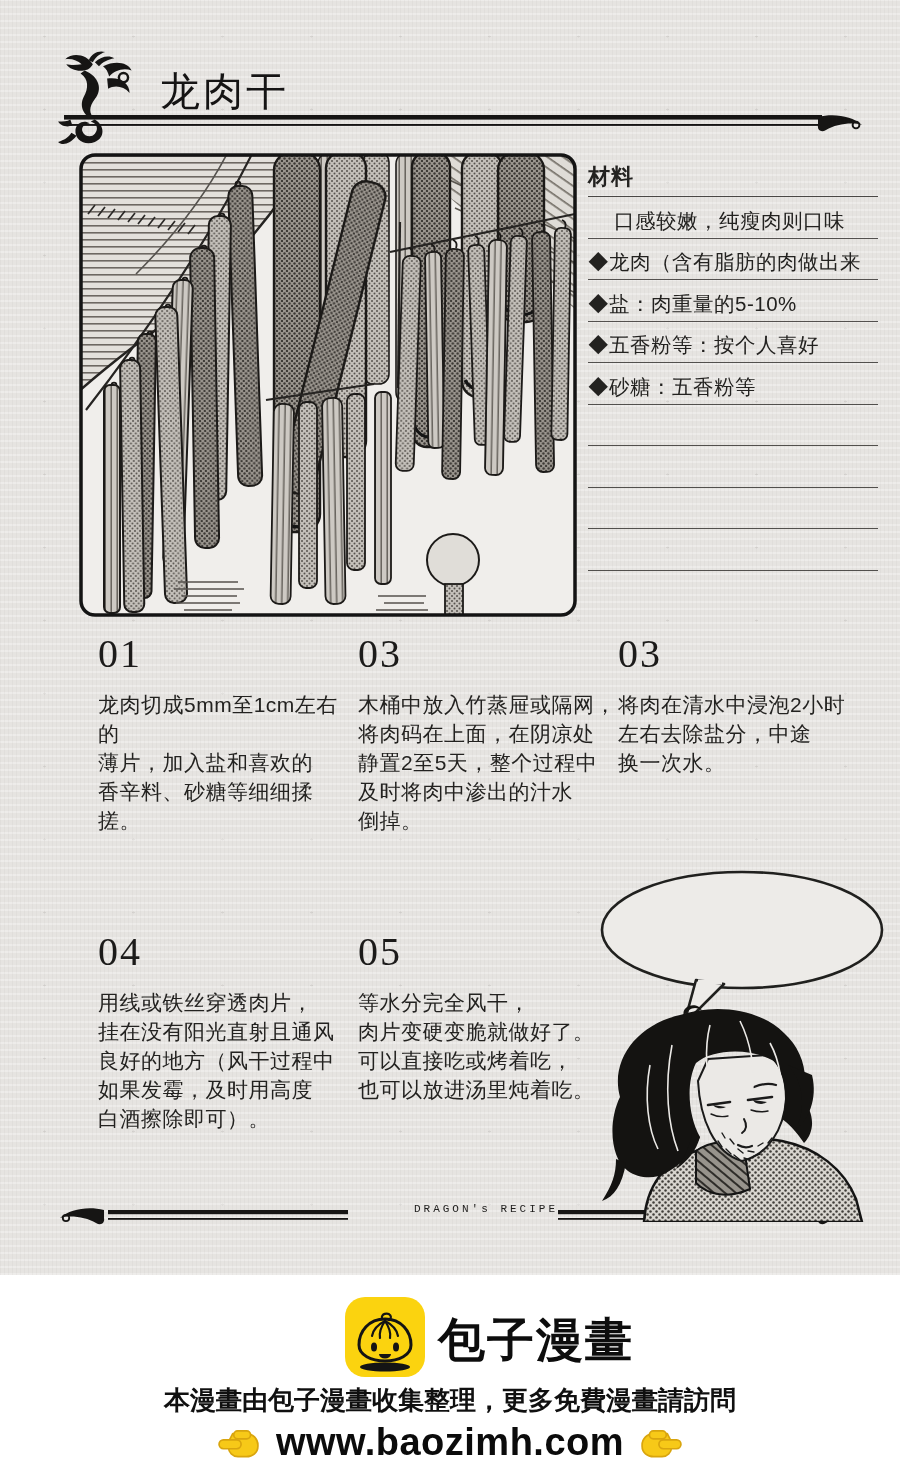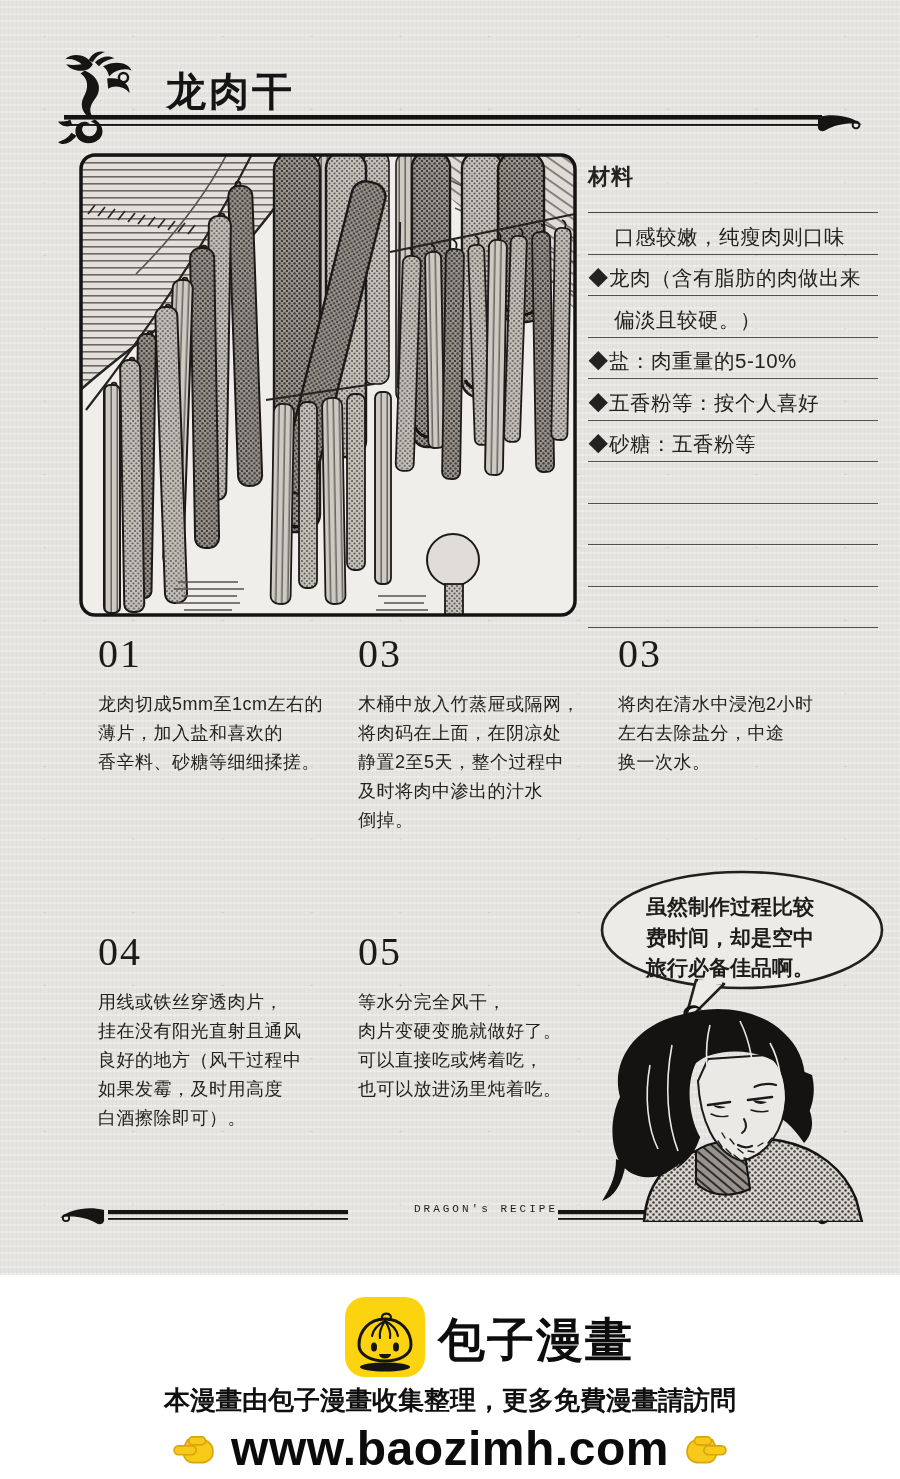--- a/index.html
+++ b/index.html
@@ -9,53 +9,53 @@
 
   
   .paper{position:absolute;left:0;top:0;width:900px;height:1275px;
     background-color:#e6e4e1;
     background-image:
       repeating-linear-gradient(90deg, rgba(120,115,108,.05) 0 1px, transparent 1px 4px),
       repeating-linear-gradient(0deg, rgba(255,255,255,.30) 0 2px, transparent 2px 7px),
       radial-gradient(rgba(60,58,55,.10) 1px, transparent 1.4px);
     background-size:auto,auto,89px 73px;}
 
-  .page-title{left:166px;top:64px;font-family:"Liberation Serif",serif;font-weight:bold;
+  .page-title{left:160px;top:64px;font-family:"Liberation Serif",serif;font-weight:normal;
     font-size:40px;letter-spacing:3px;color:#151414;}
 
   
   .materials{left:588px;top:156px;width:290px;}
-  .mat-heading{height:36px;display:flex;align-items:flex-end;padding-bottom:20px;
+  .mat-heading{height:36px;display:flex;align-items:flex-end;padding-bottom:4px;
     font-size:22px;font-weight:bold;color:#232220;letter-spacing:1px;
     border-bottom:1.7px solid rgba(45,43,40,.85);}
   .mat-row{height:41.5px;box-sizing:border-box;display:flex;align-items:flex-end;
     padding-bottom:3px;border-bottom:1.6px solid rgba(45,43,40,.8);
     font-size:20.5px;font-weight:500;color:#232220;letter-spacing:.5px;white-space:nowrap;}
   .mat-row.indent{padding-left:26px;}
   .materials ul{list-style:none;margin:0;padding:0;}
 
   
   .step{color:#232220;}
   .step-num{font-family:"Liberation Serif",serif;font-size:40px;color:#1c1b1a;letter-spacing:2px;line-height:1;}
-  .step-text{margin-top:16px;font-size:18px;line-height:29px;letter-spacing:.5px;white-space:pre-line;font-weight:500;}
+  .step-text{margin-top:16px;font-size:21px;line-height:29px;letter-spacing:.5px;white-space:pre-line;font-weight:500;}
 
   
   .bubble-text{left:646px;top:892px;width:215px;font-size:21px;line-height:30.5px;
     font-weight:600;color:#1d1c1b;white-space:pre-line;}
 
   
   .footer-label{left:348px;top:1203px;width:210px;text-align:right;
     font-family:Liberation Mono, monospace;font-size:11px;letter-spacing:3px;color:#1e1d1c;}
 
   
   .branding{position:absolute;left:0;top:1275px;width:900px;height:204px;background:#ffffff;}
   .brand-name{left:438px;top:34px;font-size:47px;font-weight:bold;color:#0d0d0d;letter-spacing:2px;}
   .brand-notice{left:0;top:108px;width:900px;text-align:center;font-size:26px;font-weight:bold;color:#101010;}
   .brand-url-row{left:0;top:146px;width:900px;display:flex;justify-content:center;align-items:center;gap:16px;}
-  .brand-url{font-size:48px;font-weight:bold;color:#0b0b0b;letter-spacing:.5px;}
+  .brand-url{font-size:38px;font-weight:bold;color:#0b0b0b;letter-spacing:.5px;}
   .flip{transform:scaleX(-1);}
 </style>
 </head>
 <body>
 
 <div class="page">
   <div class="paper">
 
     <svg class="abs" style="left:58px;top:50px" width="86" height="96" viewBox="0 0 84 94">
       <g fill="#161514">
@@ -190,21 +190,20 @@
         <path d="M100,430 h60 M96,437 h70 M104,444 h55 M98,451 h64 M106,458 h48 M300,444 h48 M306,451 h40 M298,458 h52" stroke="#55524e" stroke-width="1.5"></path>
       </g>
       <rect x="3" y="3" width="494" height="460" rx="14" fill="none" stroke="#141414" stroke-width="3.5"></rect>
     </svg>
 
     <div class="abs materials">
       <div class="mat-heading">材料</div>
       <ul>
         <li class="mat-row indent">口感较嫩，纯瘦肉则口味</li>
         <li class="mat-row">◆龙肉（含有脂肪的肉做出来</li>
-        <li class="mat-row indent">偏淡且较硬。）</li>
         <li class="mat-row">◆盐：肉重量的5-10%</li>
         <li class="mat-row">◆五香粉等：按个人喜好</li>
         <li class="mat-row">◆砂糖：五香粉等</li>
         <li class="mat-row"></li>
         <li class="mat-row"></li>
         <li class="mat-row"></li>
         <li class="mat-row"></li>
       </ul>
     </div>
 
@@ -243,23 +242,20 @@
 肉片变硬变脆就做好了。
 可以直接吃或烤着吃，
 也可以放进汤里炖着吃。</div>
     </div>
 
     <svg class="abs" style="left:596px;top:868px" width="292" height="170" viewBox="0 0 292 170">
       <ellipse cx="146" cy="62" rx="140" ry="58" fill="#edebe8" stroke="#20201e" stroke-width="2.6"></ellipse>
       <path d="M100,112 L88,156 L128,116 Z" fill="#edebe8" stroke="#20201e" stroke-width="2.6" stroke-linejoin="round"></path>
       <path d="M102,114 L126,114" stroke="#edebe8" stroke-width="5"></path>
     </svg>
-    <div class="abs bubble-text">虽然制作过程比较
-费时间，却是空中
-旅行必备佳品啊。</div>
 
     <svg class="abs" style="left:58px;top:1202px" width="814" height="26" viewBox="0 0 814 26">
       <g transform="translate(48,11) scale(-1,1)">
         <path d="M2,-3 C18,-7 36,-4 46,5 C36,2 20,4 10,10 C5,13 1,10 2,5 Z" fill="#161514"></path>
         <circle cx="40" cy="5" r="3.2" fill="none" stroke="#161514" stroke-width="1.8"></circle>
       </g>
       <rect x="50" y="8" width="240" height="4.2" fill="#161514"></rect>
       <rect x="50" y="16" width="240" height="1.8" fill="#161514"></rect>
       <rect x="500" y="8" width="256" height="4.2" fill="#161514"></rect>
       <rect x="500" y="16" width="256" height="1.8" fill="#161514"></rect>

